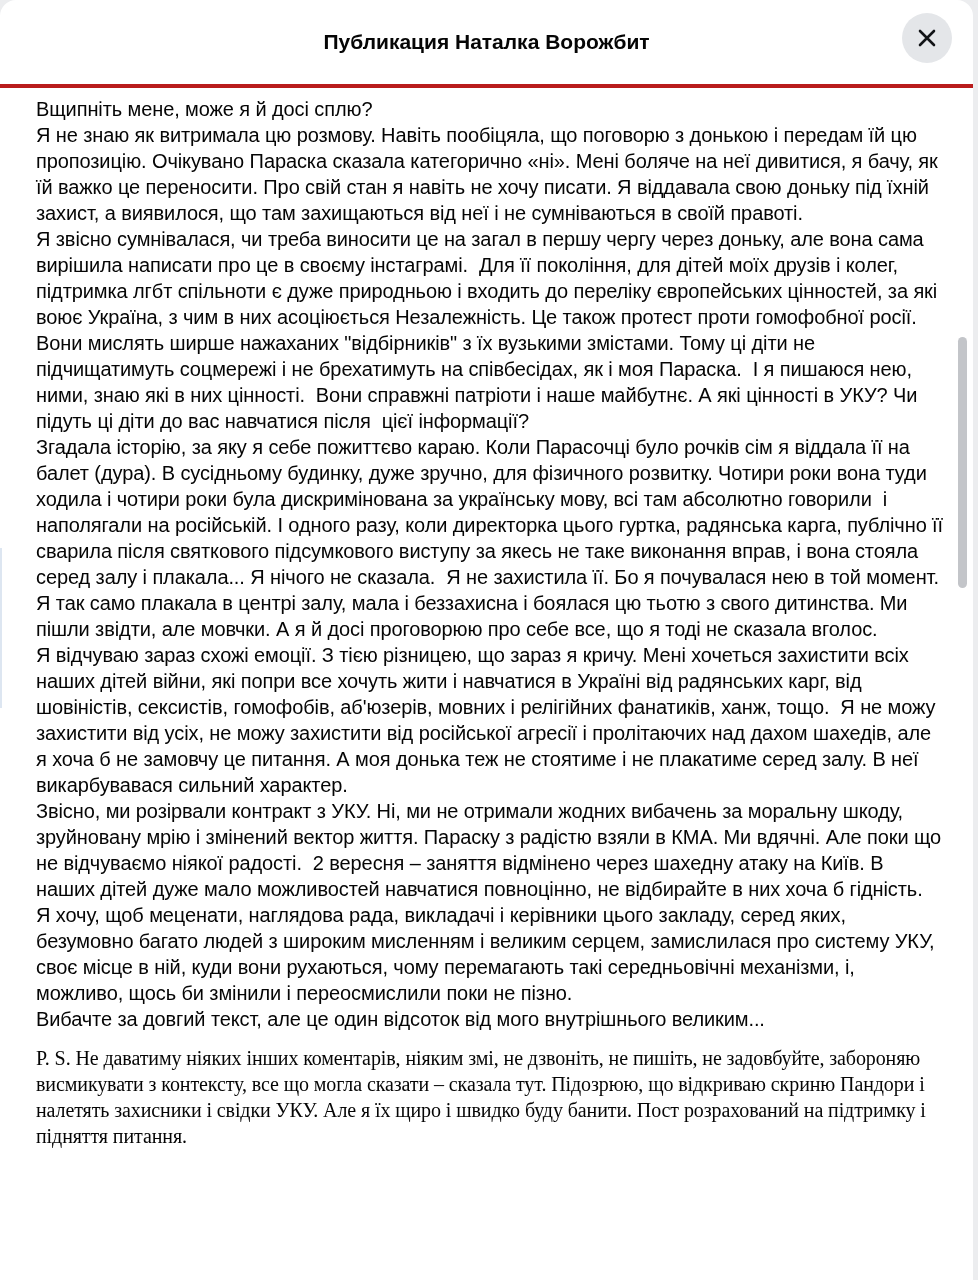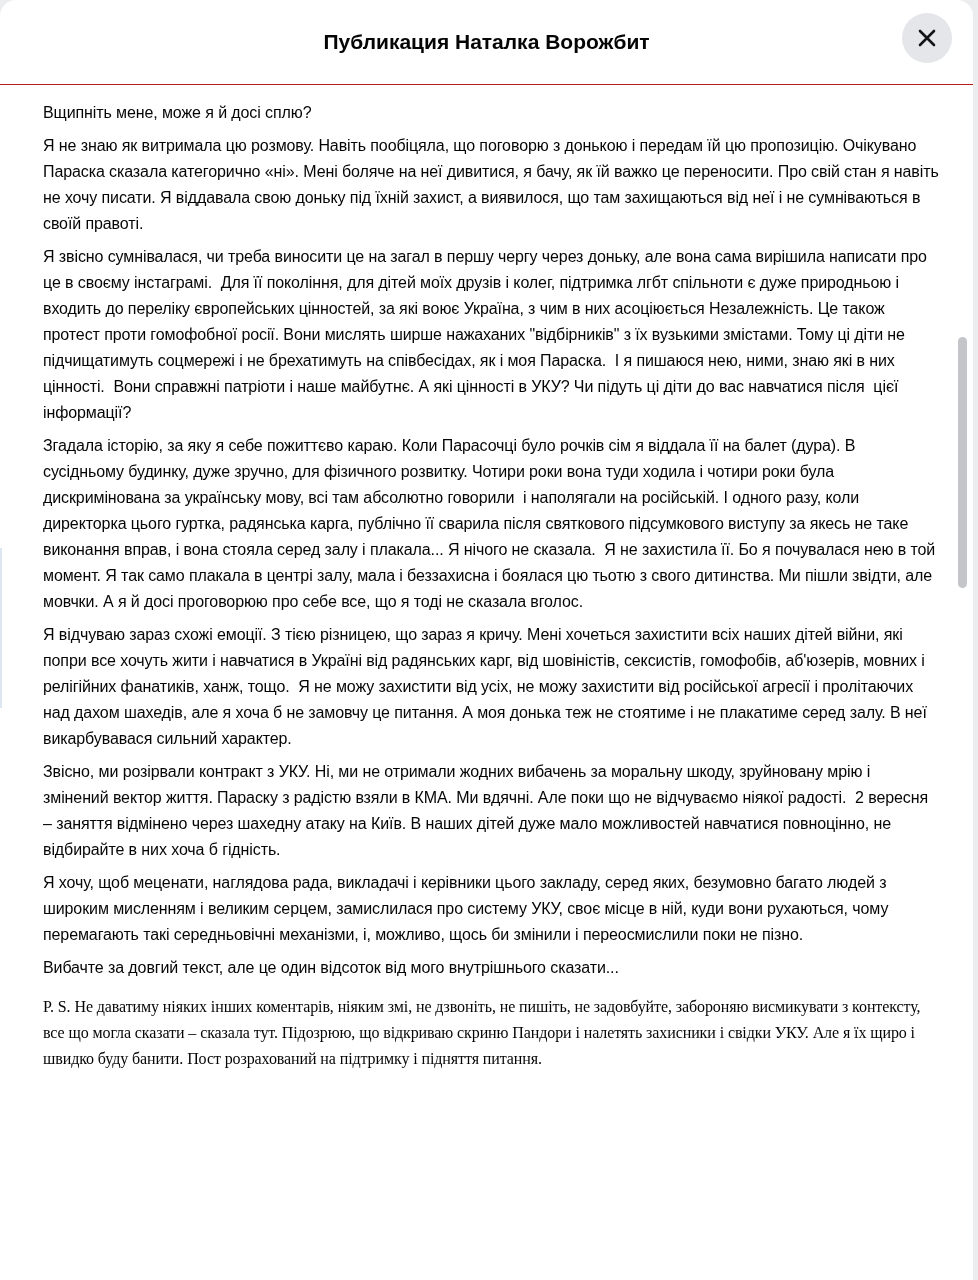--- a/index.html
+++ b/index.html
@@ -11,21 +11,21 @@
   }
   .modal {
     position: absolute; top: 0; left: 0;
     width: 973px; height: 1280px;
     background: #ffffff;
     border-radius: 16px 16px 0 0;
   }
   .modal-header {
     position: relative;
     height: 84px;
-    border-bottom: 1px solid #b91c1c;
+    border-bottom: 4px solid #b91c1c;
     display: flex; align-items: center; justify-content: center;
   }
   .modal-title {
     margin: 0;
     font-size: 21px;
     font-weight: 700;
     color: #050505;
     letter-spacing: 0;
   }
   .close-btn {
@@ -35,22 +35,22 @@
     background: #e4e6e9;
     border: none; padding: 0;
     display: flex; align-items: center; justify-content: center;
     cursor: pointer;
   }
   .close-btn svg { display: block; }
   .content {
     padding: 8px 27px 0 36px;
   }
   .content p {
-    margin: 7px;
-    font-size: 16px;
+    margin: 0;
+    font-size: 20px;
     line-height: 26px;
     color: #050505;
     letter-spacing: -0.1px;
     white-space: pre-wrap;
   }
   .content p.ps { margin-top: 13px; font-family: Liberation Serif, serif; }
   .scroll-thumb {
     position: absolute;
     top: 337px; right: 11px;
     width: 9px; height: 251px;
@@ -81,20 +81,20 @@
   </header>
 
   <div class="content">
     <p>Вщипніть мене, може я й досі сплю?</p>
     <p>Я не знаю як витримала цю розмову. Навіть пообіцяла, що поговорю з донькою і передам їй цю пропозицію. Очікувано Параска сказала категорично «ні». Мені боляче на неї дивитися, я бачу, як їй важко це переносити. Про свій стан я навіть не хочу писати. Я віддавала свою доньку під їхній захист, а виявилося, що там захищаються від неї і не сумніваються в своїй правоті.</p>
     <p>Я звісно сумнівалася, чи треба виносити це на загал в першу чергу через доньку, але вона сама вирішила написати про це в своєму інстаграмі.  Для її покоління, для дітей моїх друзів і колег, підтримка лгбт спільноти є дуже природньою і входить до переліку європейських цінностей, за які воює Україна, з чим в них асоціюється Незалежність. Це також протест проти гомофобної росії. Вони мислять ширше нажаханих "відбірників" з їх вузькими змістами. Тому ці діти не підчищатимуть соцмережі і не брехатимуть на співбесідах, як і моя Параска.  І я пишаюся нею, ними, знаю які в них цінності.  Вони справжні патріоти і наше майбутнє. А які цінності в УКУ? Чи підуть ці діти до вас навчатися після  цієї інформації?</p>
     <p>Згадала історію, за яку я себе пожиттєво караю. Коли Парасочці було рочків сім я віддала її на балет (дура). В сусідньому будинку, дуже зручно, для фізичного розвитку. Чотири роки вона туди ходила і чотири роки була дискримінована за українську мову, всі там абсолютно говорили  і наполягали на російській. І одного разу, коли директорка цього гуртка, радянська карга, публічно її сварила після святкового підсумкового виступу за якесь не таке виконання вправ, і вона стояла серед залу і плакала... Я нічого не сказала.  Я не захистила її. Бо я почувалася нею в той момент. Я так само плакала в центрі залу, мала і беззахисна і боялася цю тьотю з свого дитинства. Ми пішли звідти, але мовчки. А я й досі проговорюю про себе все, що я тоді не сказала вголос.</p>
     <p>Я відчуваю зараз схожі емоції. З тією різницею, що зараз я кричу. Мені хочеться захистити всіх наших дітей війни, які попри все хочуть жити і навчатися в Україні від радянських карг, від шовіністів, сексистів, гомофобів, аб'юзерів, мовних і релігійних фанатиків, ханж, тощо.  Я не можу захистити від усіх, не можу захистити від російської агресії і пролітаючих над дахом шахедів, але я хоча б не замовчу це питання. А моя донька теж не стоятиме і не плакатиме серед залу. В неї викарбувавася сильний характер.</p>
     <p>Звісно, ми розірвали контракт з УКУ. Ні, ми не отримали жодних вибачень за моральну шкоду, зруйновану мрію і змінений вектор життя. Параску з радістю взяли в КМА. Ми вдячні. Але поки що не відчуваємо ніякої радості.  2 вересня – заняття відмінено через шахедну атаку на Київ. В наших дітей дуже мало можливостей навчатися повноцінно, не відбирайте в них хоча б гідність.</p>
     <p>Я хочу, щоб меценати, наглядова рада, викладачі і керівники цього закладу, серед яких, безумовно багато людей з широким мисленням і великим серцем, замислилася про систему УКУ, своє місце в ній, куди вони рухаються, чому перемагають такі середньовічні механізми, і, можливо, щось би змінили і переосмислили поки не пізно.</p>
-    <p>Вибачте за довгий текст, але це один відсоток від мого внутрішнього сказати...</p>
+    <p>Вибачте за довгий текст, але це один відсоток від мого внутрішнього великим...</p>
     <p class="ps">P. S. Не даватиму ніяких інших коментарів, ніяким змі, не дзвоніть, не пишіть, не задовбуйте, забороняю висмикувати з контексту, все що могла сказати – сказала тут. Підозрюю, що відкриваю скриню Пандори і налетять захисники і свідки УКУ. Але я їх щиро і швидко буду банити. Пост розрахований на підтримку і підняття питання.</p>
   </div>
 
 </div>
 
 <div class="scroll-thumb"></div>
 <div class="left-sliver"></div>
 
 </body></html>

